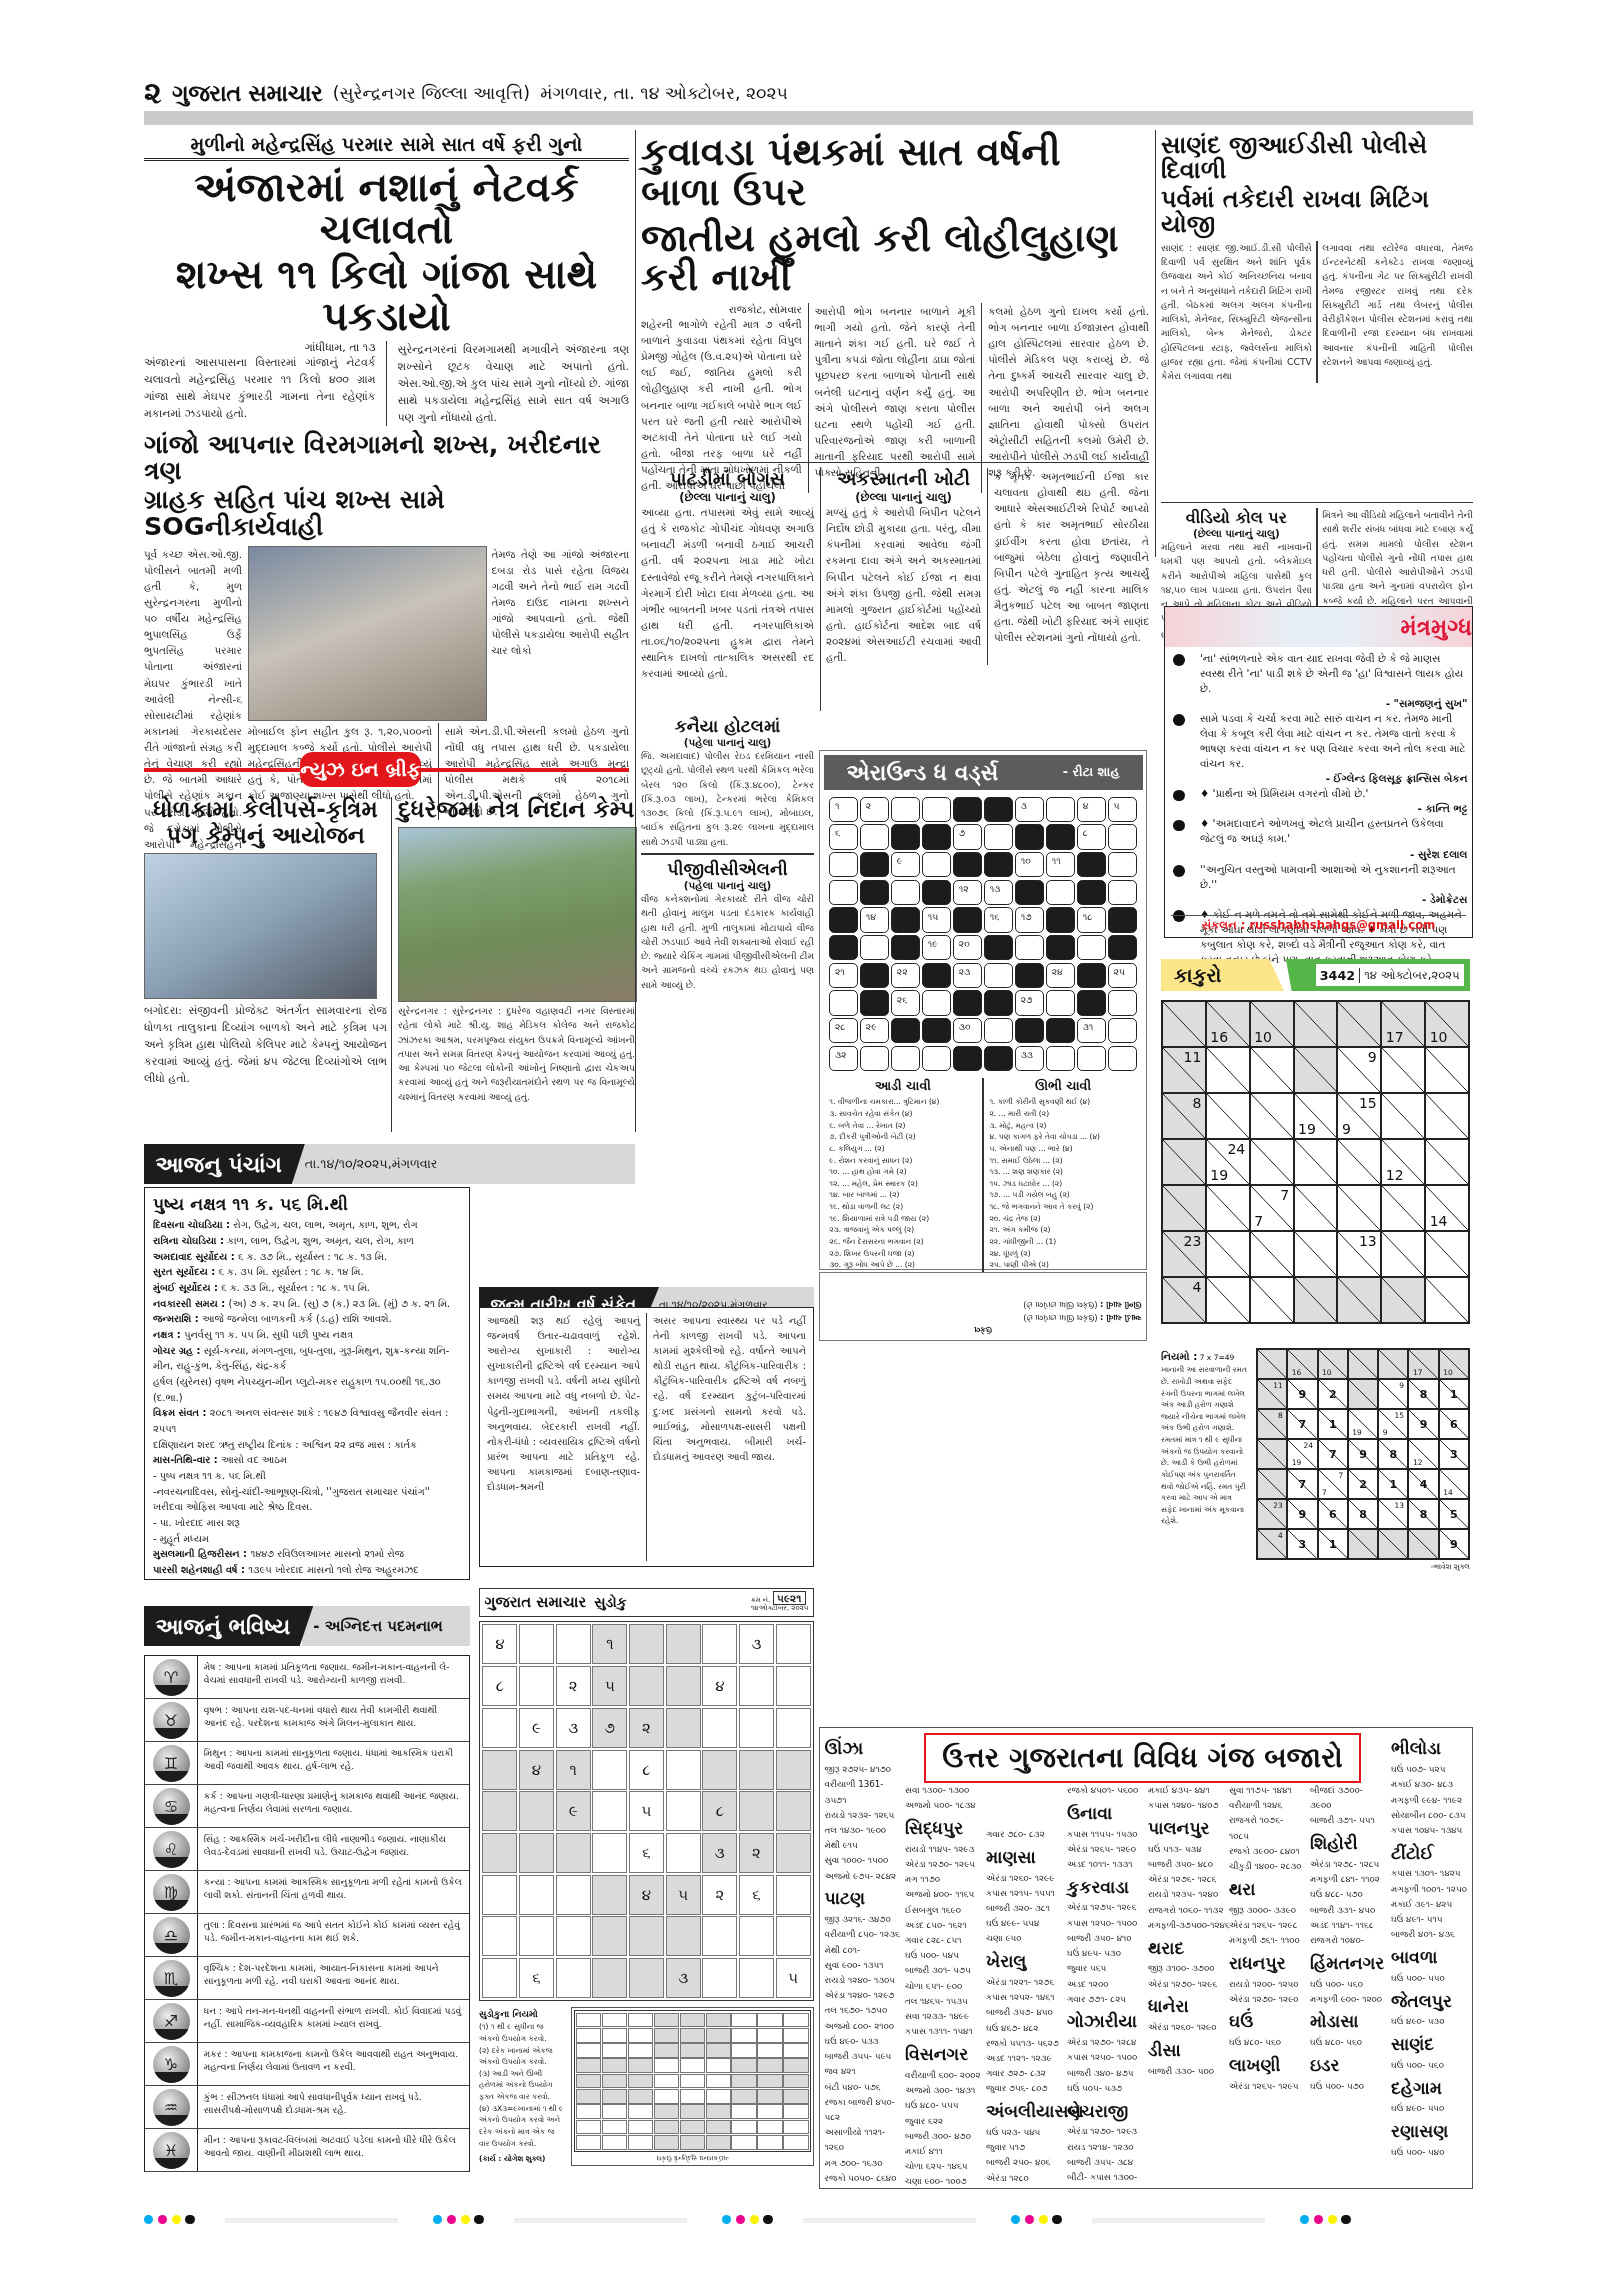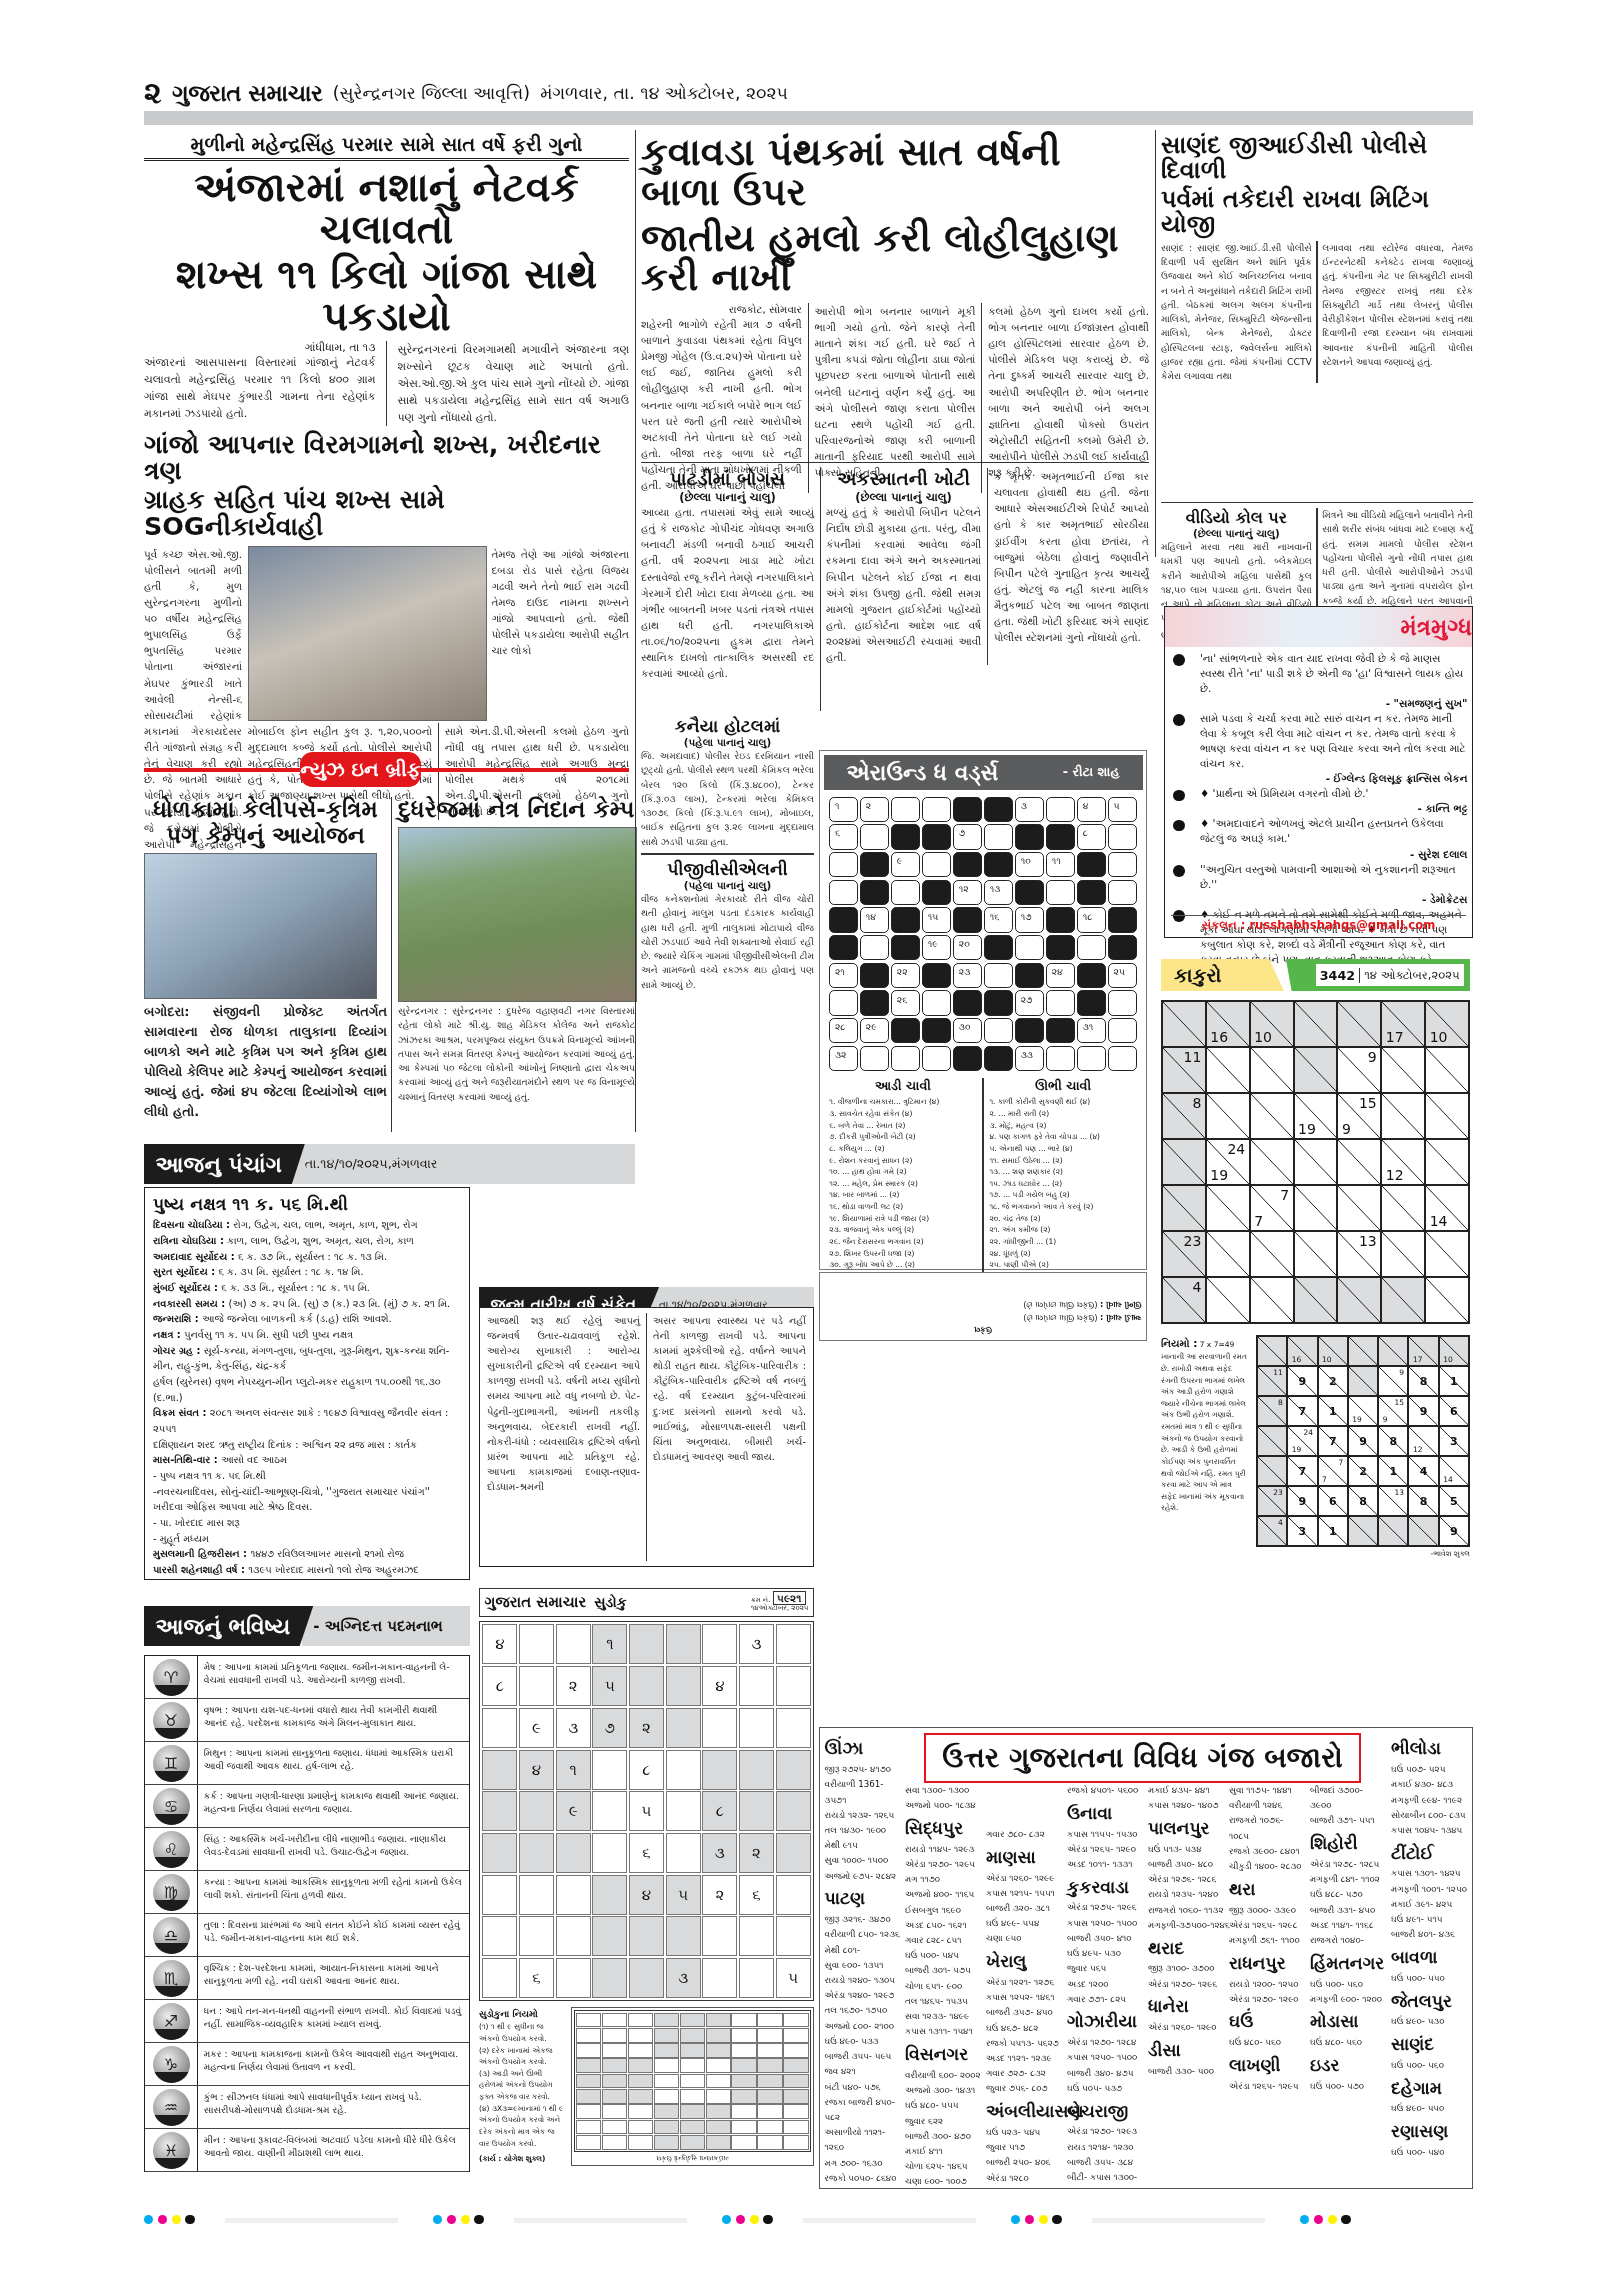--- a/index.html
+++ b/index.html
@@ -172,21 +172,21 @@
     </div>
   </div>
 
   <div class="red-line" style="left:0;top:693px;width:485px;"></div>
   <div class="news-brief" style="left:156px;top:677px;width:121px;height:35px;font-size:19.6px;line-height:35px;">ન્યુઝ ઇન બ્રીફ</div>
 
   <div class="abs" style="left:0;top:722px;width:243px;">
     <div class="h1" style="font-size:23px;text-align:center;">ધોળકામાં કેલીપર્સ-કૃત્રિમ</div>
     <div class="h1" style="font-size:23px;text-align:center;margin-top:2.3px;">પગ કેમ્પનું આયોજન</div>
     <div class="photo room" style="width:231px;height:144px;margin-top:5.8px;"></div>
-    <div class="body-text" style="font-size:13px;margin-top:2.3px;font-weight:bold;">બગોદરા: સંજીવની પ્રોજેક્ટ અંતર્ગત સામવારના રોજ ધોળકા તાલુકાના દિવ્યાંગ બાળકો અને માટે કૃત્રિમ પગ અને કૃત્રિમ હાથ પોલિયો કેલિપર માટે કેમ્પનું આયોજન કરવામાં આવ્યું હતું. જેમાં ૪૫ જેટલા દિવ્યાંગોએ લાભ લીધો હતો.</div>
+    <div class="body-text" style="font-size:11px;margin-top:2.3px;">બગોદરા: સંજીવની પ્રોજેક્ટ અંતર્ગત સામવારના રોજ ધોળકા તાલુકાના દિવ્યાંગ બાળકો અને માટે કૃત્રિમ પગ અને કૃત્રિમ હાથ પોલિયો કેલિપર માટે કેમ્પનું આયોજન કરવામાં આવ્યું હતું. જેમાં ૪૫ જેટલા દિવ્યાંગોએ લાભ લીધો હતો.</div>
   </div>
   <div class="col-rule" style="left:247px;top:722px;height:335px;"></div>
   <div class="abs" style="left:254px;top:722px;width:237px;">
     <div class="h1" style="font-size:23px;">દુધરેજમાં નેત્ર નિદાન કેમ્પ</div>
     <div class="photo green" style="width:237px;height:173px;margin-top:5.8px;"></div>
     <div class="body-text" style="font-size:9.2px;margin-top:2.3px;">સુરેન્દ્રનગર : સુરેન્દ્રનગર : દુધરેજ વહાણવટી નગર વિસ્તારમાં રહેતા લોકો માટે શ્રી.યુ. શાહ મેડિકલ કોલેજ અને રાજકોટ ઝાંઝરકા આશ્રમ, પરમપૂજ્ય સંયુક્ત ઉપક્રમે વિનામૂલ્યે આંખની તપાસ અને સમગ્ર વિતરણ કેમ્પનું આયોજન કરવામાં આવ્યું હતું. આ કેમ્પમાં ૫૦ જેટલા લોકોની આંખોનું નિષ્ણાતો દ્વારા ચેકઅપ કરવામાં આવ્યું હતું અને જરૂરીયાતમંદોને સ્થળ પર જ વિનામૂલ્યે ચશ્માનું વિતરણ કરવામાં આવ્યું હતું.</div>
   </div>
 
   <div class="col-rule" style="left:491px;top:641px;height:416px;"></div>
   <div class="abs" style="left:497px;top:641px;width:173px;">
@@ -671,21 +671,21 @@
           <svg class="diag" viewBox="0 0 100 100" preserveAspectRatio="none">
             <line x1="0" y1="0" x2="100" y2="100" stroke="#222" stroke-width="1" vector-effect="non-scaling-stroke"></line>
           </svg>
         </div>
         <div class="kk-cell" style="height: 44px; font-size: 14px;">
           <svg class="diag" viewBox="0 0 100 100" preserveAspectRatio="none">
             <line x1="0" y1="0" x2="100" y2="100" stroke="#222" stroke-width="1" vector-effect="non-scaling-stroke"></line>
           </svg>
         </div>
       </div>
-    <div style="display:flex;gap:8px;margin-top:11px;">
+    <div style="display:flex;gap:8px;margin-top:24px;">
       <div style="width:87px;font-size:7.5px;line-height:1.55;">
         <div><b style="font-size:10.4px;">નિયમો :</b> <span>7 x 7=49</span></div>
         <div>ખાનાની આ સરવાળાની રમત છે. રાખોડી અથવા સફેદ રંગની ઉપરના ભાગમાં લખેલ અંક આડી હરોળ ગણાશે જ્યારે નીચેના ભાગમાં લખેલ અંક ઉભી હરોળ ગણાશે. રમતમાં માત્ર ૧ થી ૯ સુધીના અંકનો જ ઉપયોગ કરવાનો છે. આડી કે ઉભી હરોળમાં કોઈપણ અંક પુનરાવર્તિત થવો જોઈએ નહિં. રમત પુરી કરવા માટે આપ એ માત્ર સફેદ ખાનામાં અંક મૂકવાના રહેશે.</div>
       </div>
       <div style="flex:1;">
         <div class="kk-grid" id="kk-sol">
             <div class="kk-cell g" style="height: 28px; font-size: 7.5px;">
               <svg class="diag" viewBox="0 0 100 100" preserveAspectRatio="none">
                 <line x1="0" y1="0" x2="100" y2="100" stroke="#222" stroke-width="1" vector-effect="non-scaling-stroke"></line>
               </svg>

